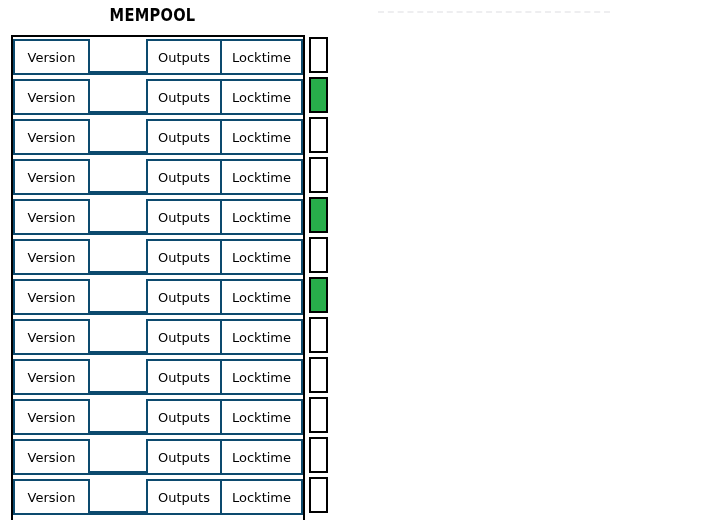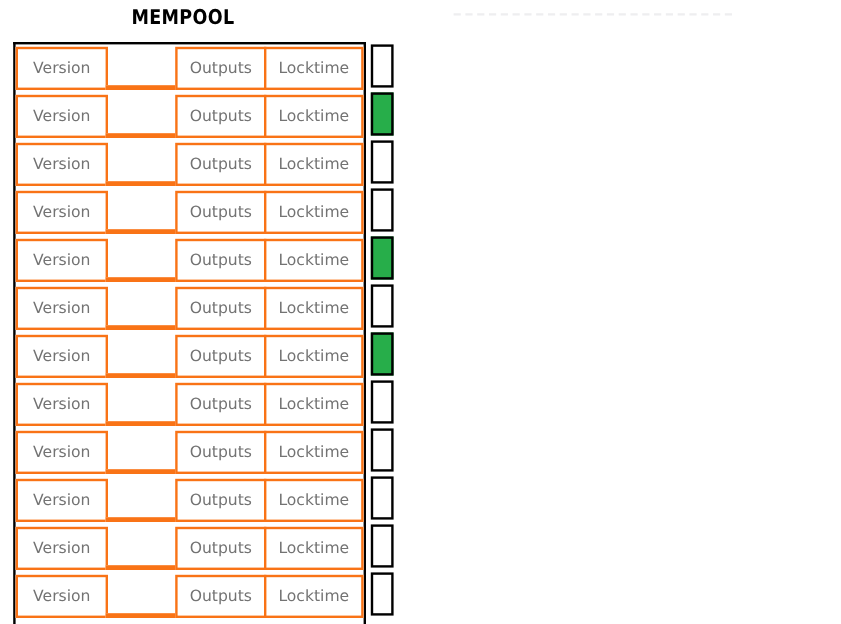--- a/index.html
+++ b/index.html
@@ -68,28 +68,28 @@
   .tx-row {
     position: absolute;
     left: 0px;
     width: 294px;
     height: 36px;
     display: flex;
     align-items: stretch;
   }
 
   .tx-field {
-    border: 2px solid #f97316;
+    border: 2px solid #0c4a6e;
     background: #ffffff;
     display: flex;
     align-items: center;
     justify-content: center;
     font-family: "DejaVu Sans", sans-serif;
     font-size: 13px;
-    color: #737373;
+    color: #000000;
     white-space: nowrap;
     overflow: hidden;
   }
   .tx-field.f-version  { width: 77px; }
   .tx-field.f-inputs   { width: 60px; margin-left: -2px; margin-top: 32px; }
   .tx-field.f-outputs  { width: 76px; margin-left: -2px; }
   .tx-field.f-locktime { width: 83px; margin-left: -2px; }
 
   
   .tx-marker {

